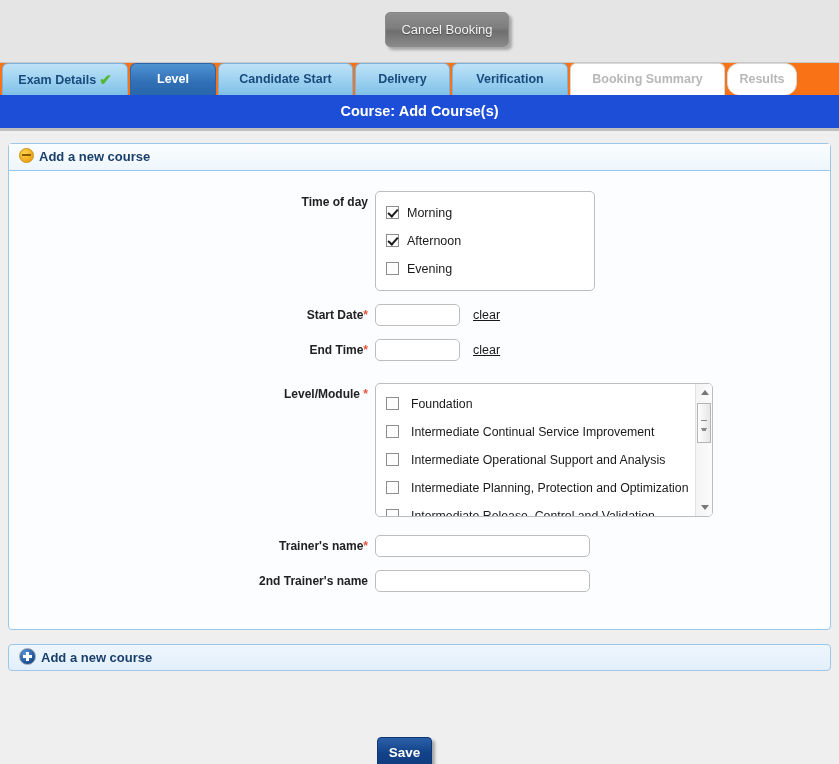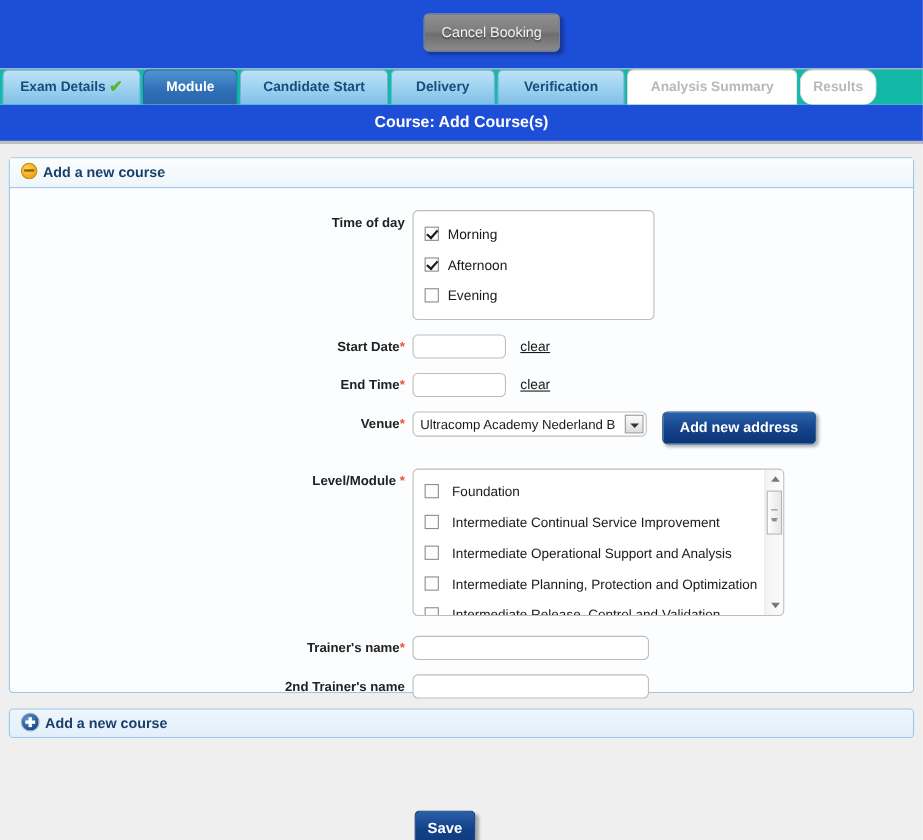--- a/index.html
+++ b/index.html
@@ -12,21 +12,21 @@
     background: #ffffff;
     font-family: "Liberation Sans", sans-serif;
     font-size: 12px;
     color: #333;
     overflow: hidden;
   }
 
   
   #top-bar {
     height: 62px;
-    background: #1d4ed8;
+    background: #e5e5e5;
     border-bottom: 1px solid #c8c8c8;
     position: relative;
   }
   #cancel-booking-button {
     position: absolute;
     left: 385px;
     top: 12px;
     width: 122px;
     height: 33px;
     border: 1px solid #8a8a8a;
@@ -38,21 +38,21 @@
     line-height: 33px;
     text-align: center;
     box-shadow: 3px 3px 3px rgba(0,0,0,0.28);
     cursor: pointer;
     text-shadow: 0 1px 1px rgba(0,0,0,0.35);
   }
 
   
   #tab-strip {
     height: 32px;
-    background: #14b8a6;
+    background: #f97316;
     position: relative;
     padding-left: 2px;
     box-sizing: border-box;
   }
   .tab {
     position: absolute;
     top: 0;
     height: 32px;
     box-sizing: border-box;
     border: 1px solid #7fb2d9;
@@ -412,37 +412,37 @@
   <div id="cancel-booking-button">Cancel Booking</div>
 </div>
 
 <div id="tab-strip">
 
   <div class="tab" style="left:2px;width:126px;">
     <span>Exam Details</span><span class="check-icon">✔</span>
   </div>
 
   <div class="tab active" style="left:130px;width:86px;">
-    <span>Module</span>
+    <span>Level</span>
   </div>
 
   <div class="tab" style="left:218px;width:135px;">
     <span>Candidate Start</span>
   </div>
 
   <div class="tab" style="left:355px;width:95px;">
     <span>Delivery</span>
   </div>
 
   <div class="tab" style="left:452px;width:116px;">
     <span>Verification</span>
   </div>
 
   <div class="tab disabled" style="left:570px;width:155px;">
-    <span>Analysis Summary</span>
+    <span>Booking Summary</span>
   </div>
 
   <div class="tab disabled" style="left:727px;width:70px;border-radius:12px;">
     <span>Results</span>
   </div>
 </div>
 
 <div id="page-heading">Course: Add Course(s)</div>
 
 <div id="content">
@@ -481,32 +481,20 @@
       </div>
 
       <div class="form-row">
         <div class="form-label">
           <span>End Time</span><span class="req">*</span>
         </div>
         <input class="txtinput date-input" type="text" value="" style="">
         <span class="clear-link">clear</span>
       </div>
 
-      <div class="form-row">
-        <div class="form-label">
-          <span>Venue</span><span class="req">*</span>
-        </div>
-        <div class="select-wrap">
-          <select class="venue-select">
-            <option>Ultracomp Academy Nederland B</option>
-          </select>
-          <span class="select-arrow"></span>
-        </div>
-        <div class="blue-btn">Add new address</div>
-      </div>
 
       <div class="form-row" style="margin-top:22px;">
         <div class="form-label">
           <span>Level/Module</span>
           <span class="req">*</span>
         </div>
         <div class="listbox">
           <div class="listbox-items">
             <div class="list-row">
               <span class="cb"></span><span>Foundation</span>

